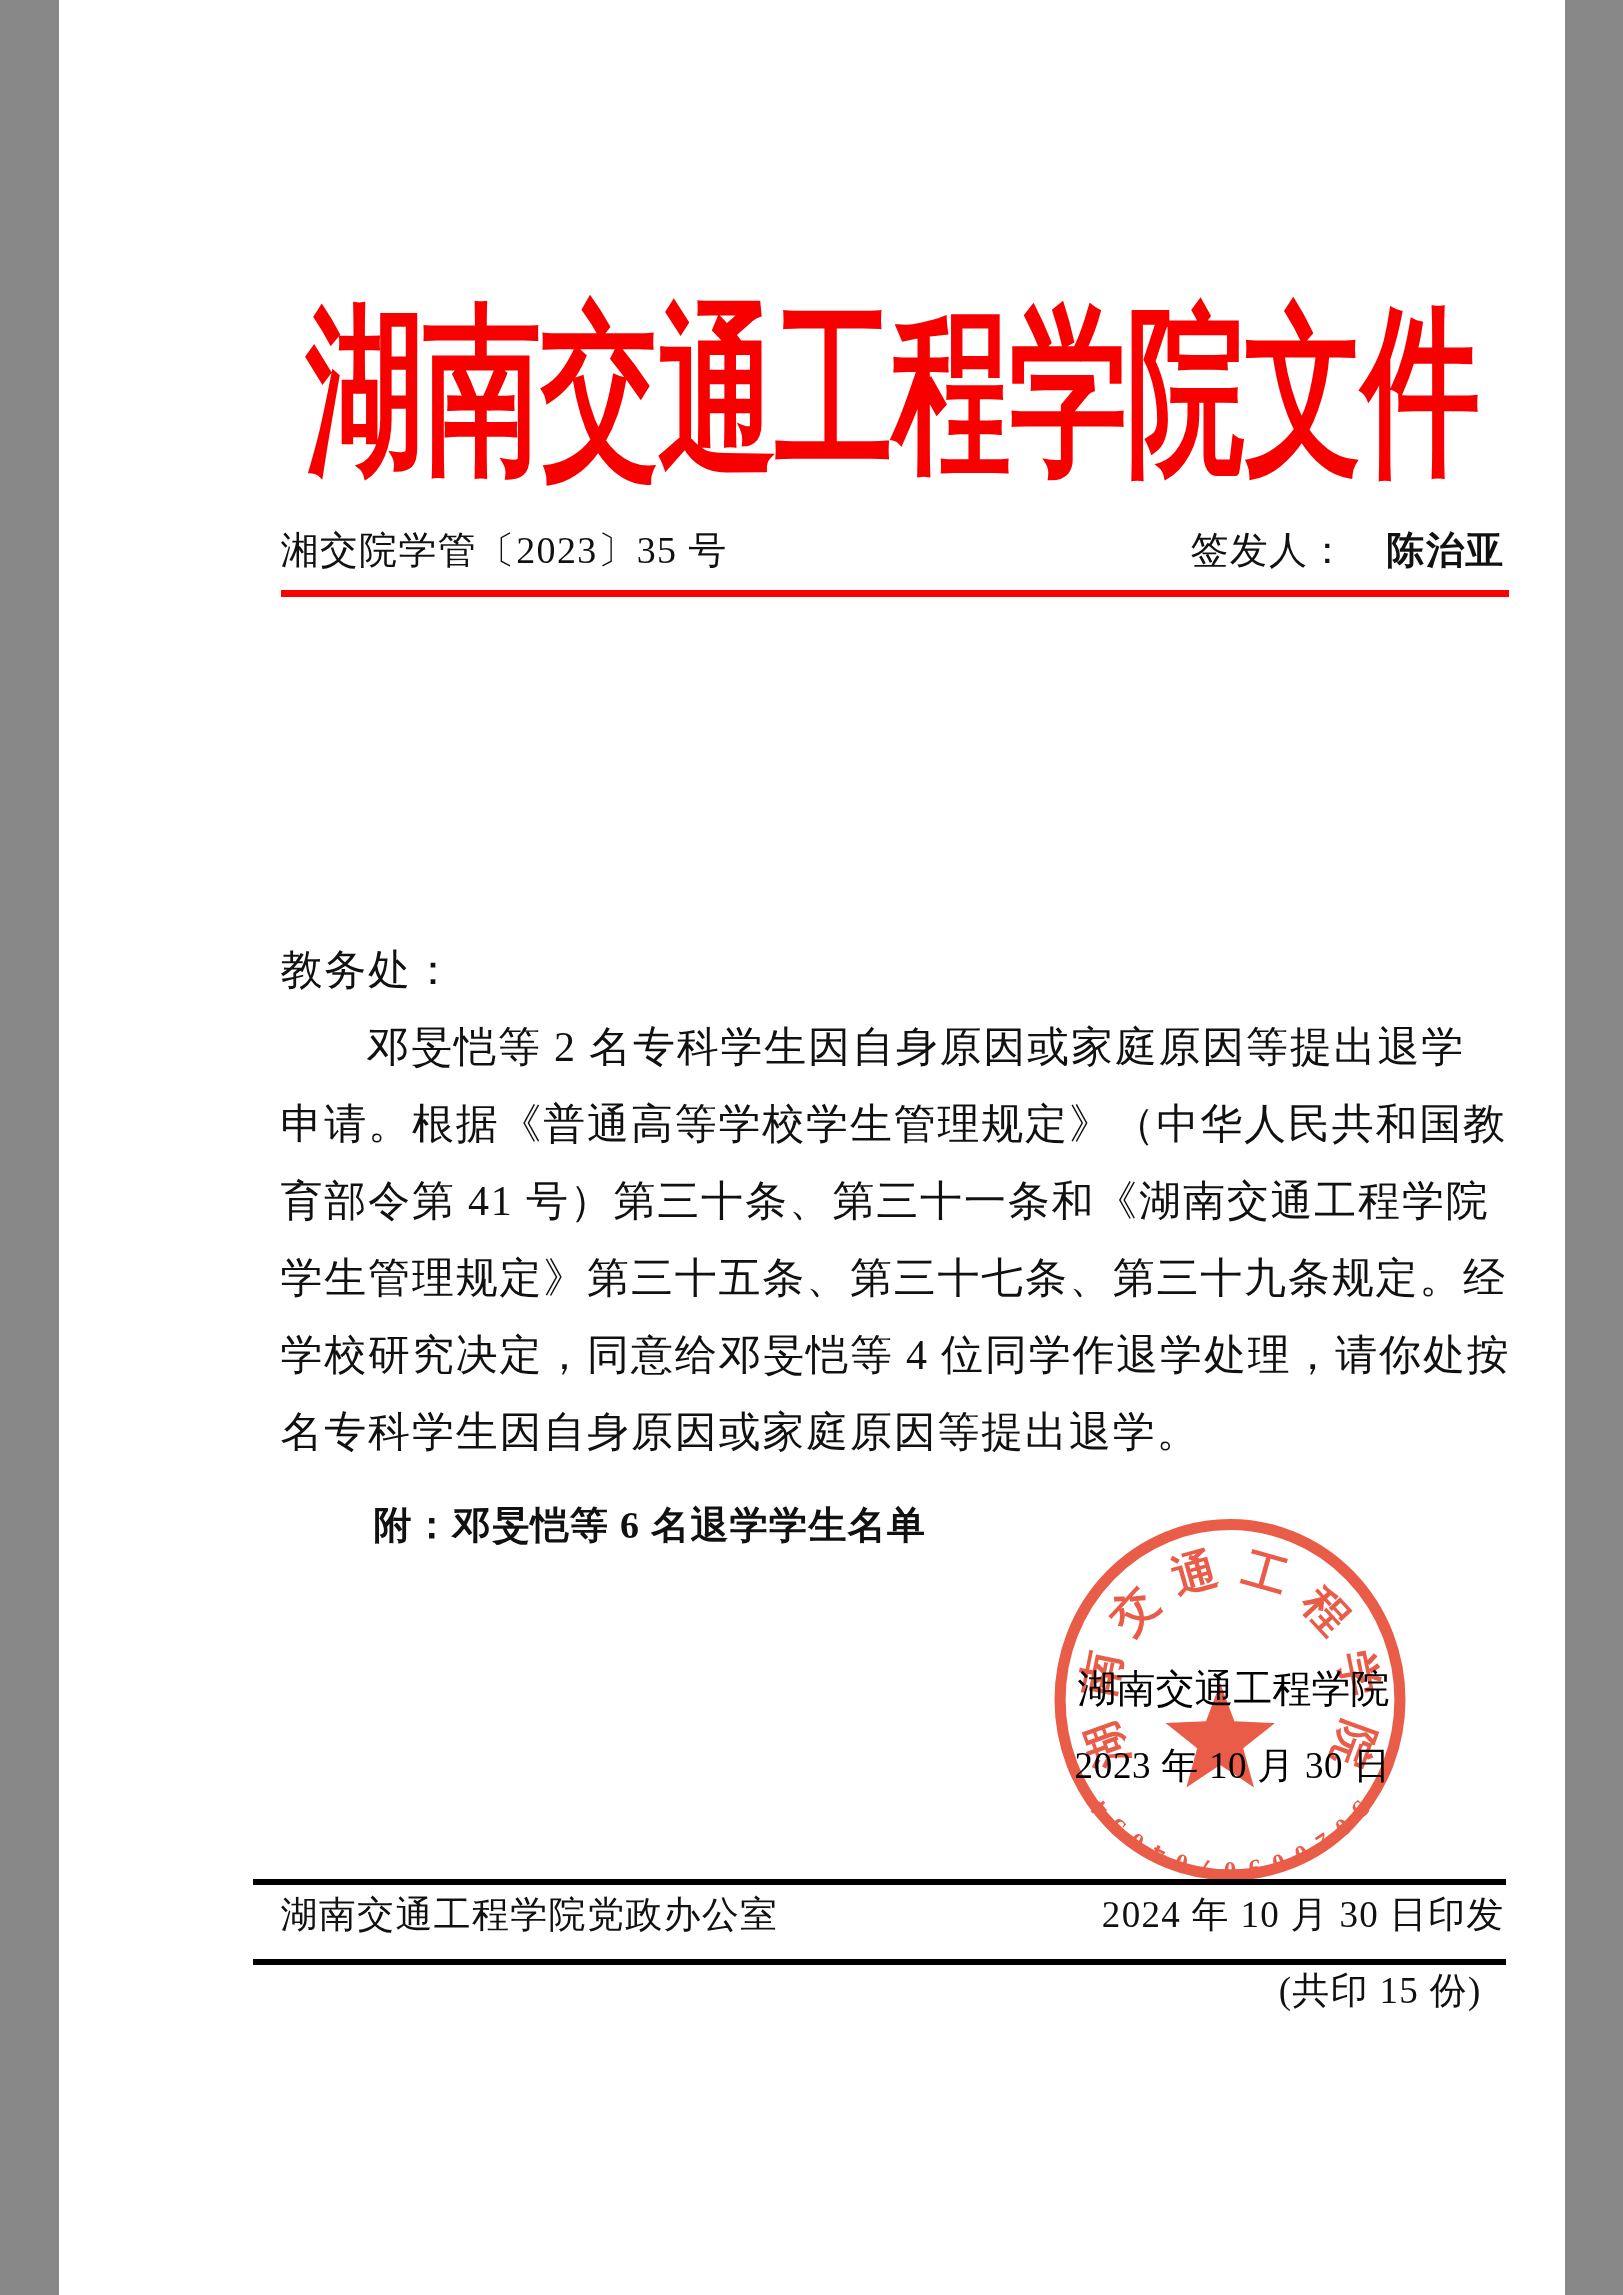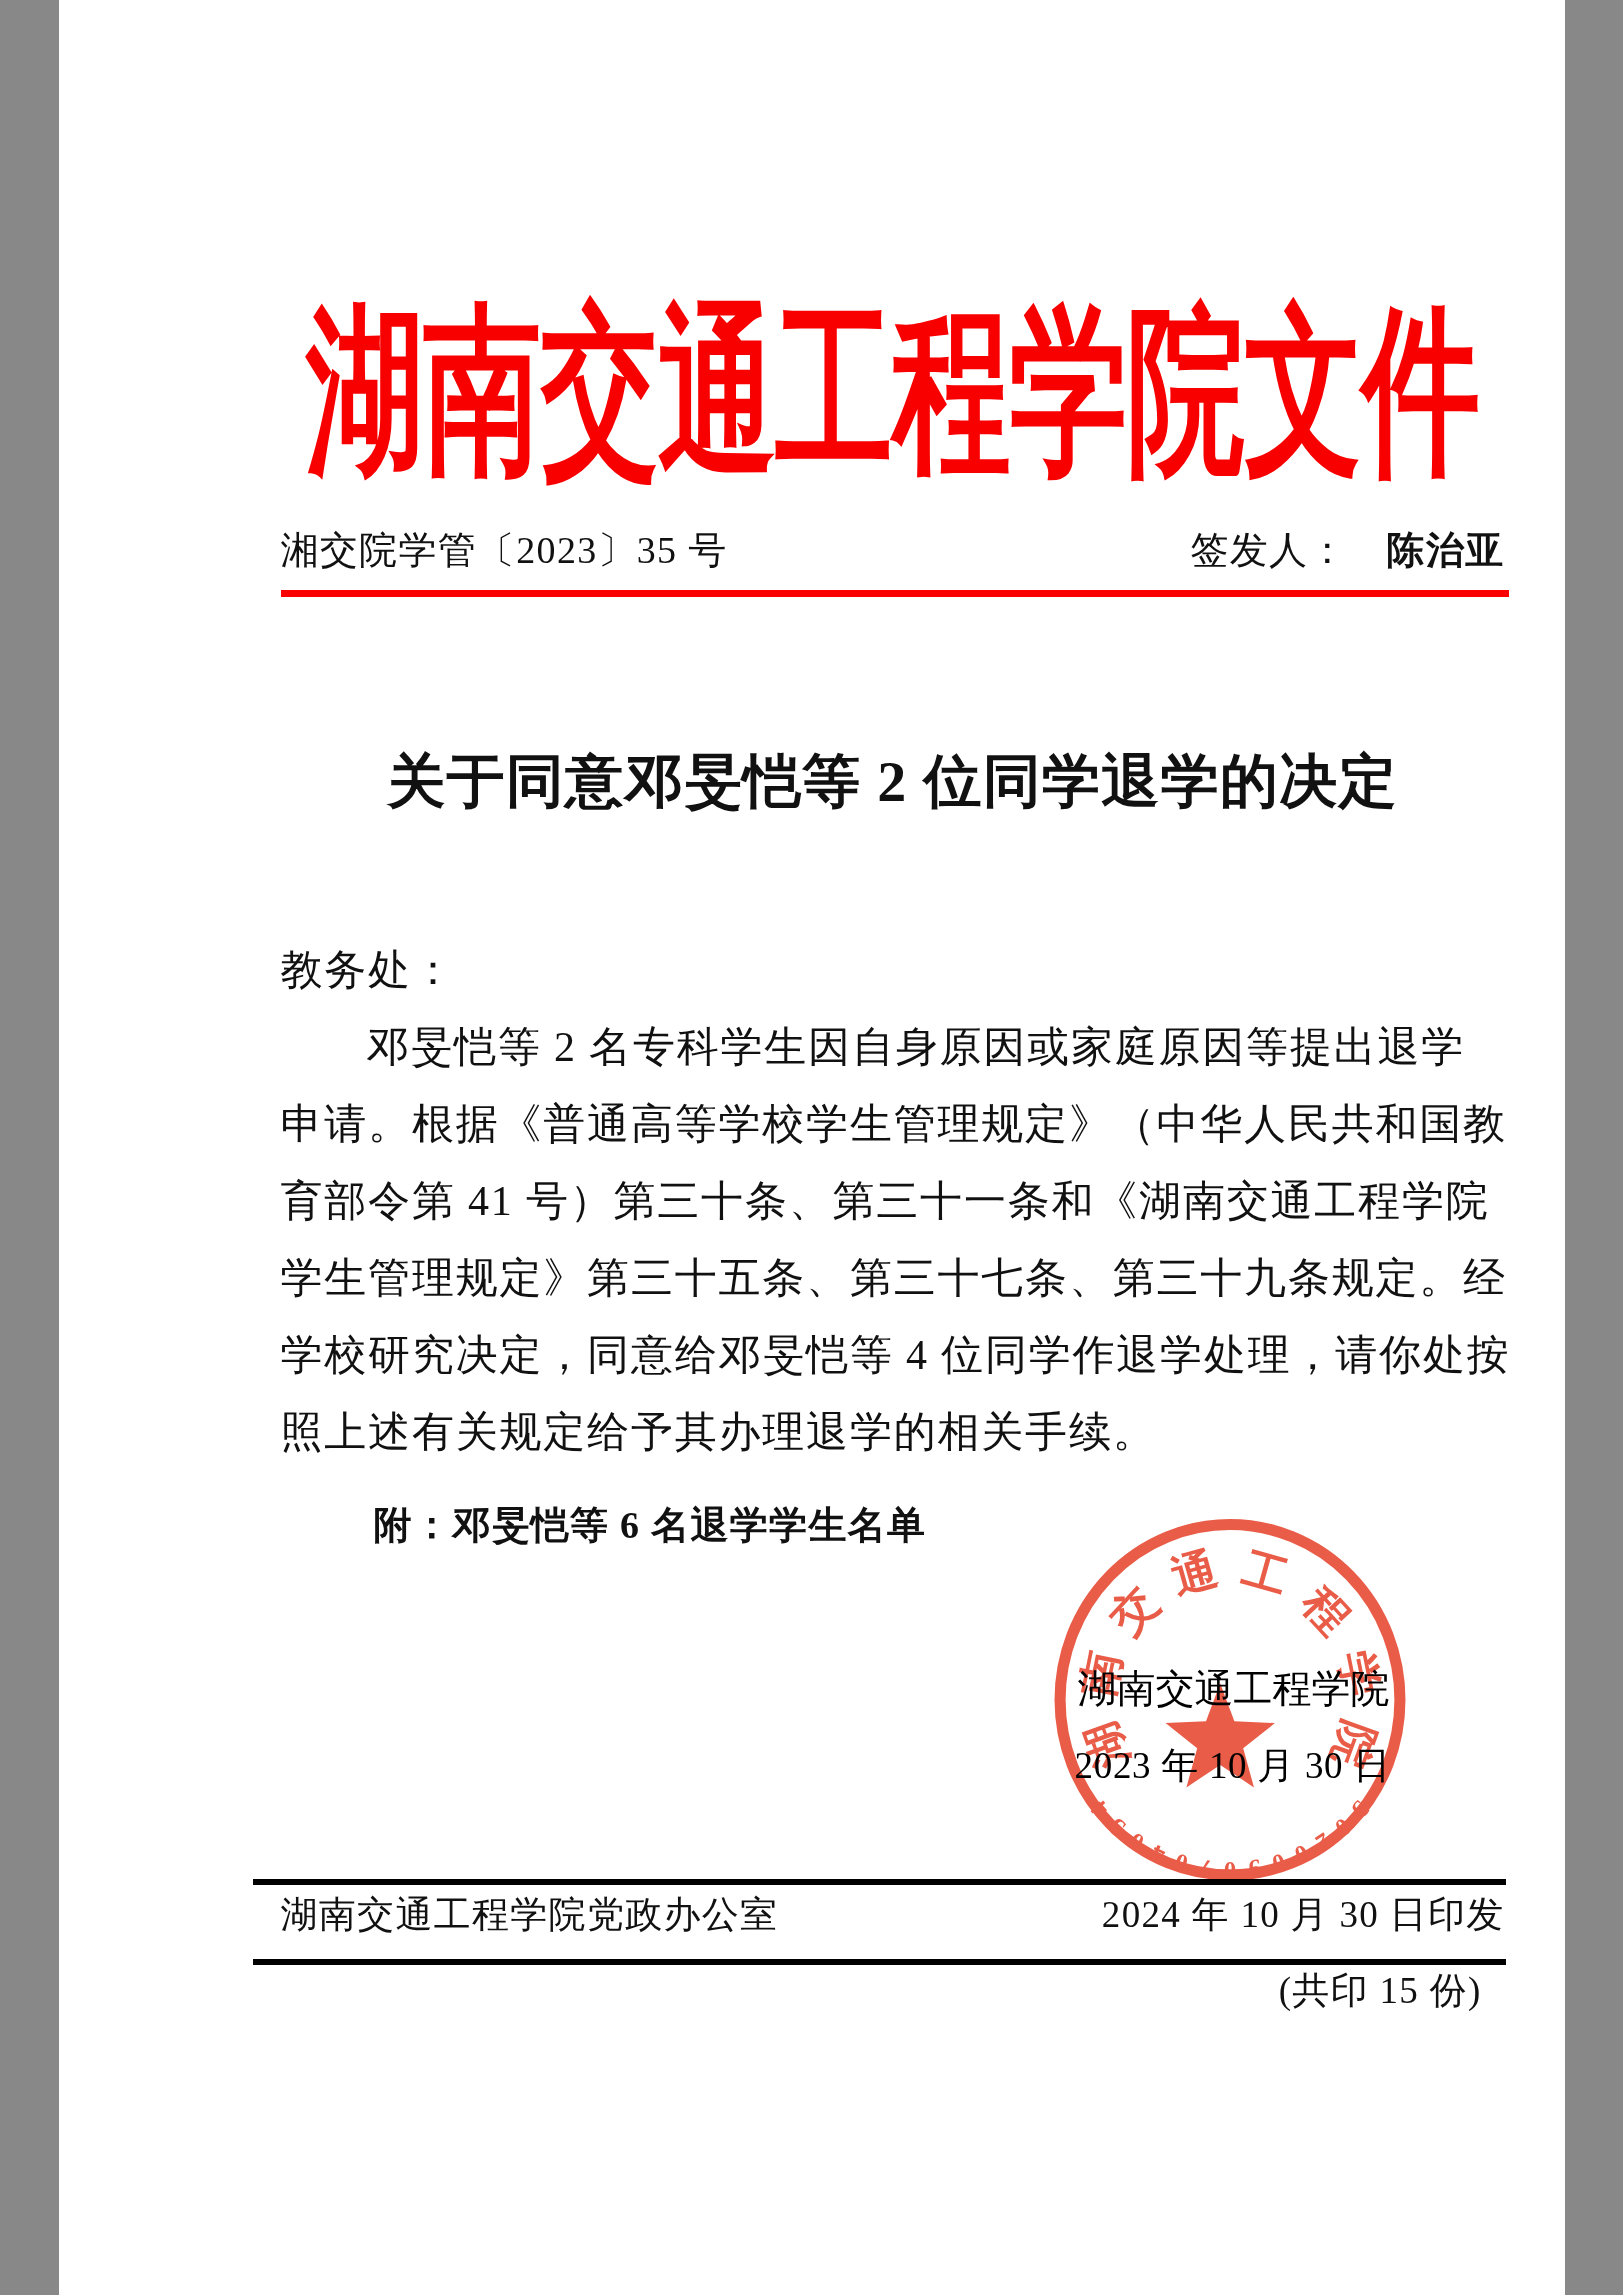--- a/index.html
+++ b/index.html
@@ -99,30 +99,29 @@
 
   <div class="masthead">湖南交通工程学院文件</div>
 
   <div class="doc-meta-row">
     <span>湘交院学管〔2023〕35 号</span>
     <span><span>签发人：</span><span class="issuer-name">陈治亚</span></span>
   </div>
 
   <div class="red-rule"></div>
 
-  <div class="doc-title">关于同意邓旻恺等 2 位同学退学的决定</div>
 
   <div class="body-block">
     <div class="body-line">教务处：</div>
     <div class="body-line indent">邓旻恺等 2 名专科学生因自身原因或家庭原因等提出退学</div>
     <div class="body-line">申请。根据《普通高等学校学生管理规定》（中华人民共和国教</div>
     <div class="body-line">育部令第 41 号）第三十条、第三十一条和《湖南交通工程学院</div>
     <div class="body-line">学生管理规定》第三十五条、第三十七条、第三十九条规定。经</div>
     <div class="body-line">学校研究决定，同意给邓旻恺等 4 位同学作退学处理，请你处按</div>
-    <div class="body-line">照上述有关规定给予其办理退学的相关手续。</div>
+    <div class="body-line">名专科学生因自身原因或家庭原因等提出退学。</div>
   </div>
 
   <div class="attachment-line">附：邓旻恺等 6 名退学学生名单</div>
 
   <svg class="seal-svg" viewBox="0 0 560 575" xmlns="http://www.w3.org/2000/svg">
     <ellipse cx="280" cy="287" rx="260" ry="268" fill="none" stroke="#e8503b" stroke-width="17"></ellipse>
     <g transform="translate(265,350)">
       <path fill="#e8503b" d="M0,-88 L21.7,-29.9 L83.7,-27.2 L35.2,11.4 L51.7,71.2 L0,37 L-51.7,71.2 L-35.2,11.4 L-83.7,-27.2 L-21.7,-29.9 Z"></path>
     </g>
     <g transform="translate(280,287)">

